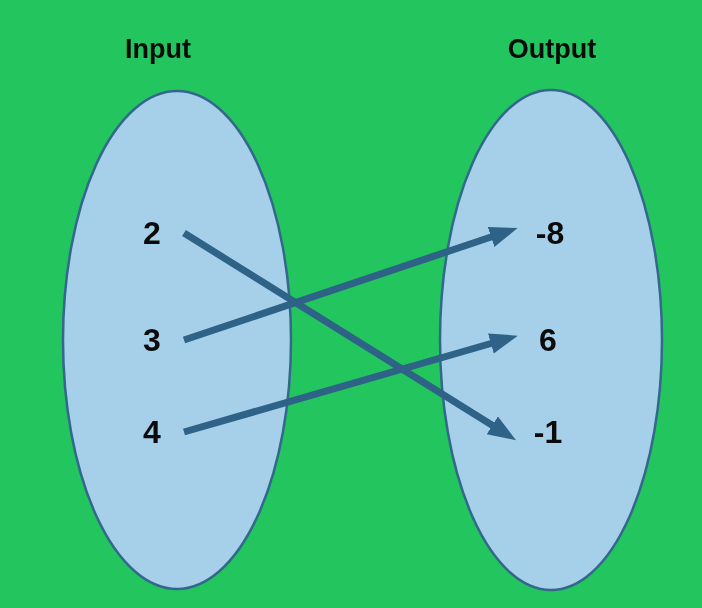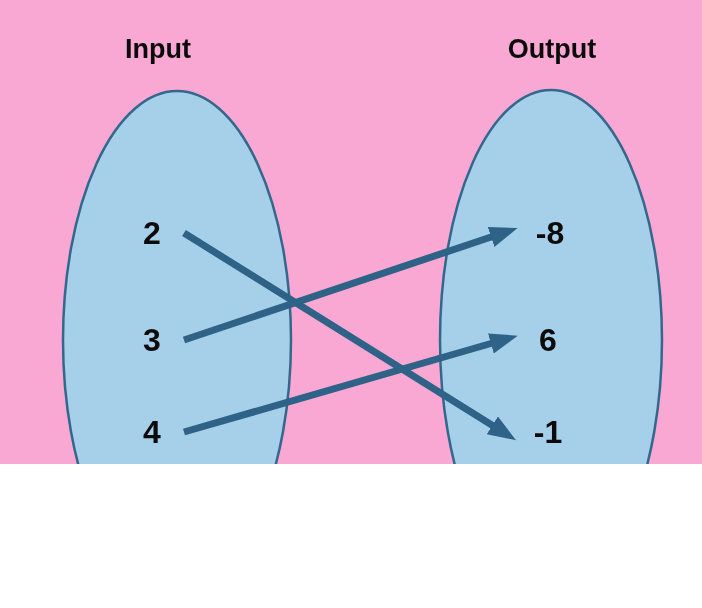--- a/index.html
+++ b/index.html
@@ -4,22 +4,22 @@
 <style>
   html, body {
     margin: 0;
     padding: 0;
     background: #ffffff;
     font-family: "Liberation Sans", sans-serif;
   }
   .stage {
     position: relative;
     width: 702px;
-    height: 464px;
-    background: #f9a8d4;
+    height: 608px;
+    background: #22c55e;
     overflow: hidden;
   }
   svg text {
     font-family: "Liberation Sans", sans-serif;
     font-weight: 700;
     fill: #0b0b0b;
   }
   .set-label {
     font-size: 27px;
   }

